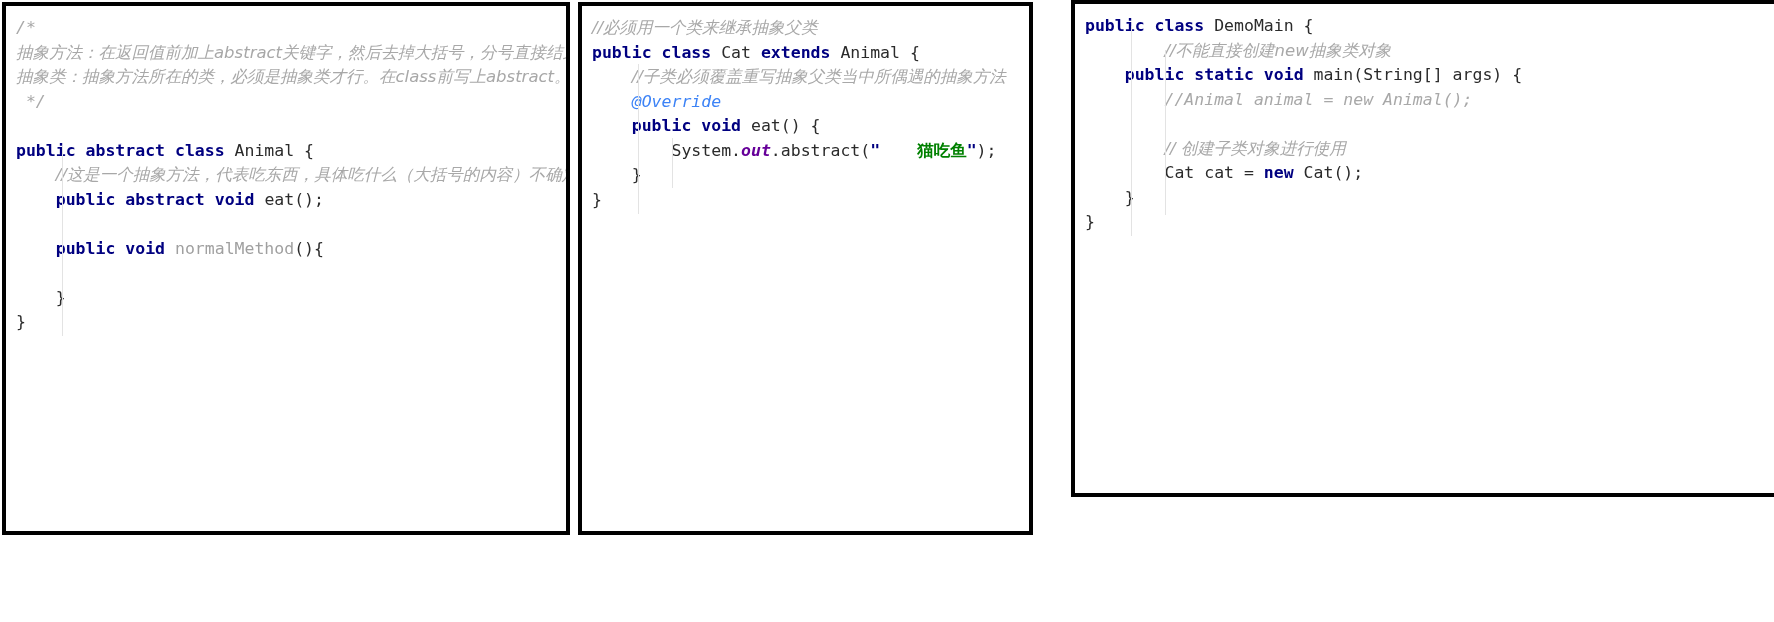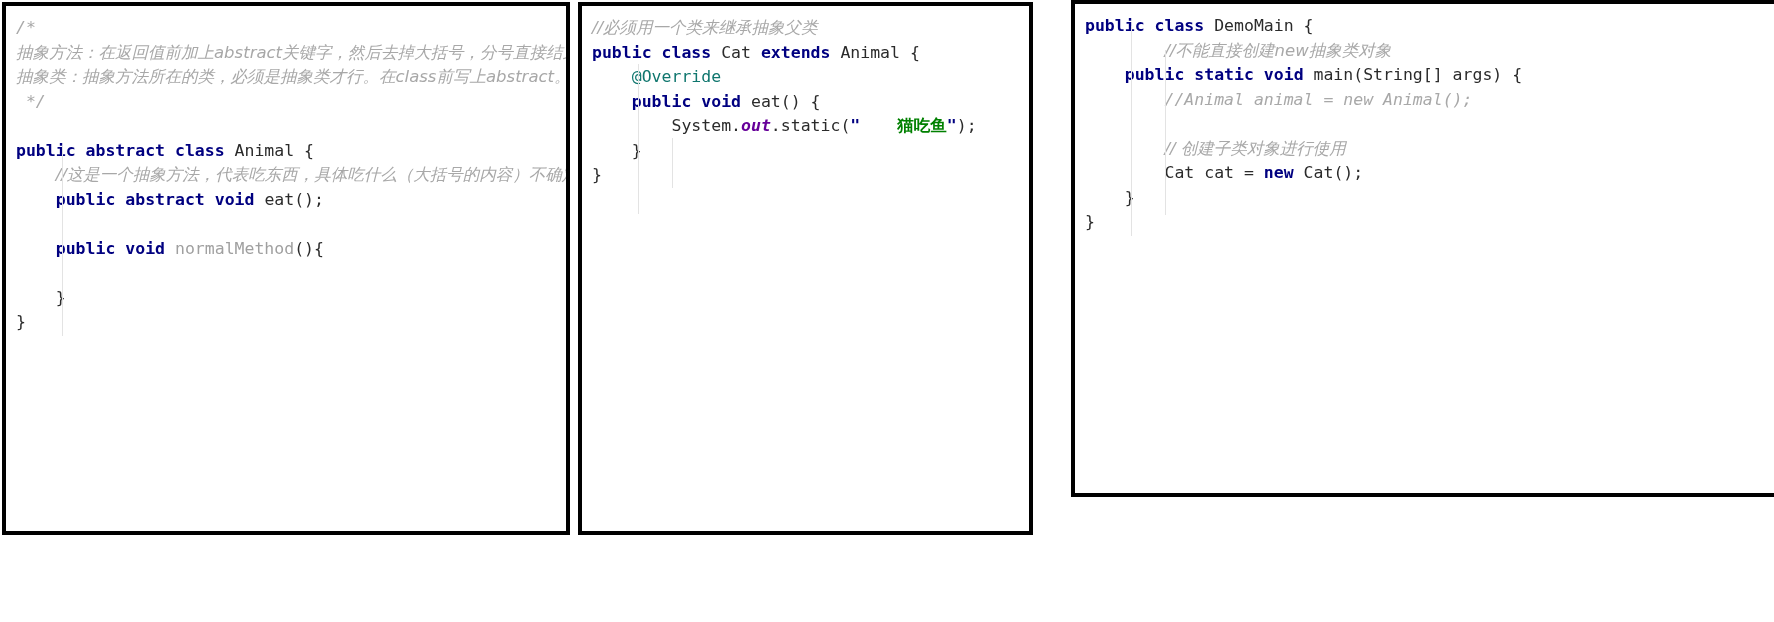--- a/index.html
+++ b/index.html
@@ -44,21 +44,21 @@
     letter-spacing: 0px;
   }
   
 
   
   .kw       { color: #000080; font-weight: bold; }
   .plain    { color: #2b2b2b; }
   .dim      { color: #a0a0a0; }
   .comment  { color: #a8a8a8; font-style: italic; font-family: "DejaVu Sans", "Liberation Sans", sans-serif; text-align: right; }
   .comment-mono { color: #a8a8a8; font-style: italic; }
-  .anno     { color: #0f766e; }
+  .anno     { color: #3b82f6; font-style: italic; }
   .str      { color: #008000; font-weight: bold; margin-left: 37px; }
   .quote    { color: #000080; font-weight: bold; }
   .field    { color: #660099; font-style: italic; font-weight: bold; }
   .brace    { color: #2b2b2b; }
 
   
   .guide {
     position: absolute;
     width: 1px;
     background: #e3e3e3;
@@ -87,23 +87,24 @@
         <div class="line"><span class="plain">}</span></div>
       </div>
   </div>
 
   <div class="panel" id="panel-cat">
     <div class="guide" style="left:56px; top:58px; height:150px;"></div>
     <div class="guide" style="left:90px; top:132px; height:50px;"></div>
     <div class="code">
         <div class="line"><span class="comment">//必须用一个类来继承抽象父类</span></div>
         <div class="line"><span class="kw">public class </span><span class="plain">Cat </span><span class="kw">extends </span><span class="plain">Animal </span><span class="brace">{</span></div>
+        <div class="line"><span class="plain">    </span><span class="comment">//子类必须覆盖重写抽象父类当中所偶遇的抽象方法</span></div>
         <div class="line"><span class="plain">    </span><span class="anno">@Override</span></div>
         <div class="line"><span class="plain">    </span><span class="kw">public void </span><span class="plain">eat() {</span></div>
-        <div class="line"><span class="plain">        </span><span class="plain">System.</span><span class="field">out</span><span class="plain">.static(</span><span class="quote">"</span><span class="str">猫吃鱼</span><span class="quote">"</span><span class="plain">);</span></div>
+        <div class="line"><span class="plain">        </span><span class="plain">System.</span><span class="field">out</span><span class="plain">.abstract(</span><span class="quote">"</span><span class="str">猫吃鱼</span><span class="quote">"</span><span class="plain">);</span></div>
         <div class="line"><span class="plain">    }</span></div>
         <div class="line"><span class="plain">}</span></div>
       </div>
   </div>
 
   <div class="panel" id="panel-demomain">
     <div class="guide" style="left:56px; top:22px; height:210px;"></div>
     <div class="guide" style="left:90px; top:46px; height:165px;"></div>
     <div class="code">
         <div class="line"><span class="kw">public class </span><span class="plain">DemoMain </span><span class="brace">{</span></div>

